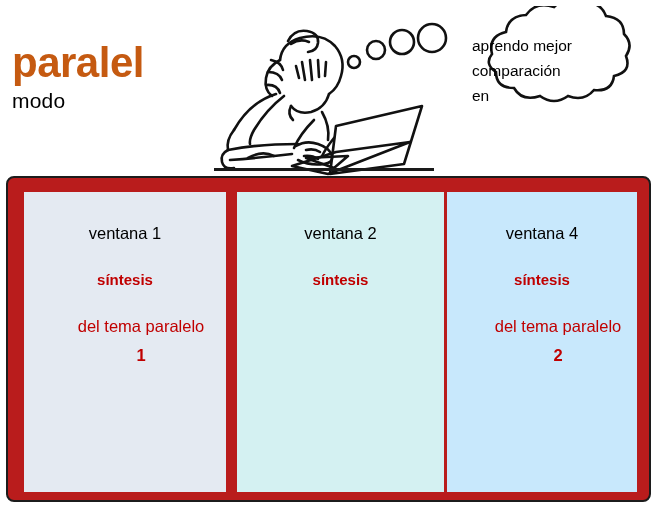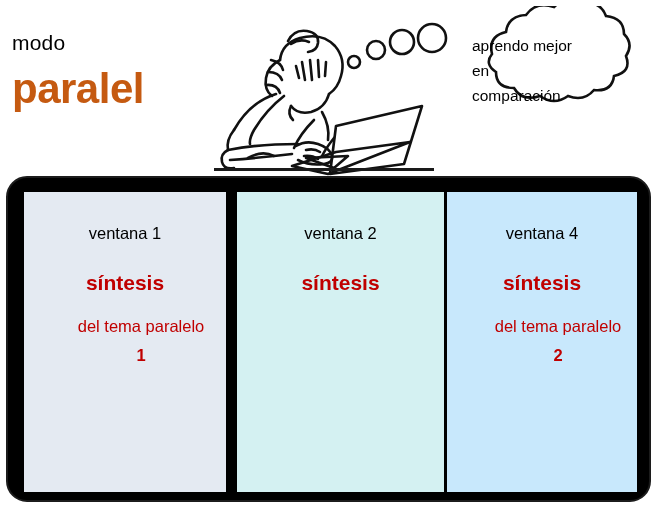--- a/index.html
+++ b/index.html
@@ -84,22 +84,22 @@
 
   
   #main-panel {
     position: absolute;
     left: 6px;
     top: 176px;
     width: 645px;
     height: 326px;
     box-sizing: border-box;
     border: 2.5px solid #1c1c1c;
-    border-radius: 21px;
-    background: #000000;
+    border-radius: 8px;
+    background: #b91c1c;
   }
 
   #columns-row {
     position: absolute;
     left: 0px;
     top: 14px;
     width: 645px;
     height: 300px;
   }
   .column {
@@ -117,21 +117,21 @@
     top: 32px;
     text-align: center;
     font-size: 16.5px;
     color: #000000;
   }
   .col-sintesis {
     position: absolute;
     left: 0; right: 0;
     top: 79px;
     text-align: center;
-    font-size: 21px;
+    font-size: 15px;
     font-weight: bold;
     color: #C00000;
   }
   .col-detail {
     position: absolute;
     left: 0; right: 0;
     top: 120px;
     text-align: center;
     font-size: 16.5px;
     line-height: 29px;
@@ -139,22 +139,22 @@
   }
   .col-detail .detail-line { display: block; padding-left: 32px; }
   .col-detail .detail-line.bold { font-weight: bold; }
 </style>
 </head>
 <body>
 
 <div id="header-area">
 
   <div id="title-block">
+    <div id="title-main">paralel</div>
     <div id="title-kicker">modo</div>
-    <div id="title-main">paralel</div>
   </div>
 
   <div id="illustration">
     <svg viewBox="0 0 220 176" width="220" height="176" aria-hidden="true">
       <g fill="none" stroke="#111111" stroke-width="2.6" stroke-linecap="round" stroke-linejoin="round">
 
         <path d="M74 41 q6 -12 19 -10 q12 2 11 12 q-1 8 -10 9"></path>
         <path d="M77 44 q9 -6 18 -2"></path>
 
         <path d="M66 60 q2 -17 20 -22 q22 -6 35 8 q11 13 6 30 q-3 12 -12 18"></path>
@@ -221,22 +221,22 @@
                  q-10 12 -26 6
                  q-14 10 -28 0
                  q-18 6 -26 -8
                  q-18 0 -18 -16
                  q-12 -8 -4 -18 z"></path>
       </g>
     </svg>
   </div>
   <div id="thought-bubble-text">
     <span class="tb-line">aprendo  mejor</span>
+    <span class="tb-line">comparación</span>
     <span class="tb-line">en</span>
-    <span class="tb-line">comparación</span>
   </div>
 
   <svg style="position:absolute;left:344px;top:16px;" width="118" height="60" aria-hidden="true">
     <g fill="#ffffff" stroke="#111111" stroke-width="2.6">
       <circle cx="10" cy="46" r="6"></circle>
       <circle cx="32" cy="34" r="9"></circle>
       <circle cx="58" cy="26" r="12"></circle>
       <circle cx="88" cy="22" r="14"></circle>
     </g>
   </svg>

